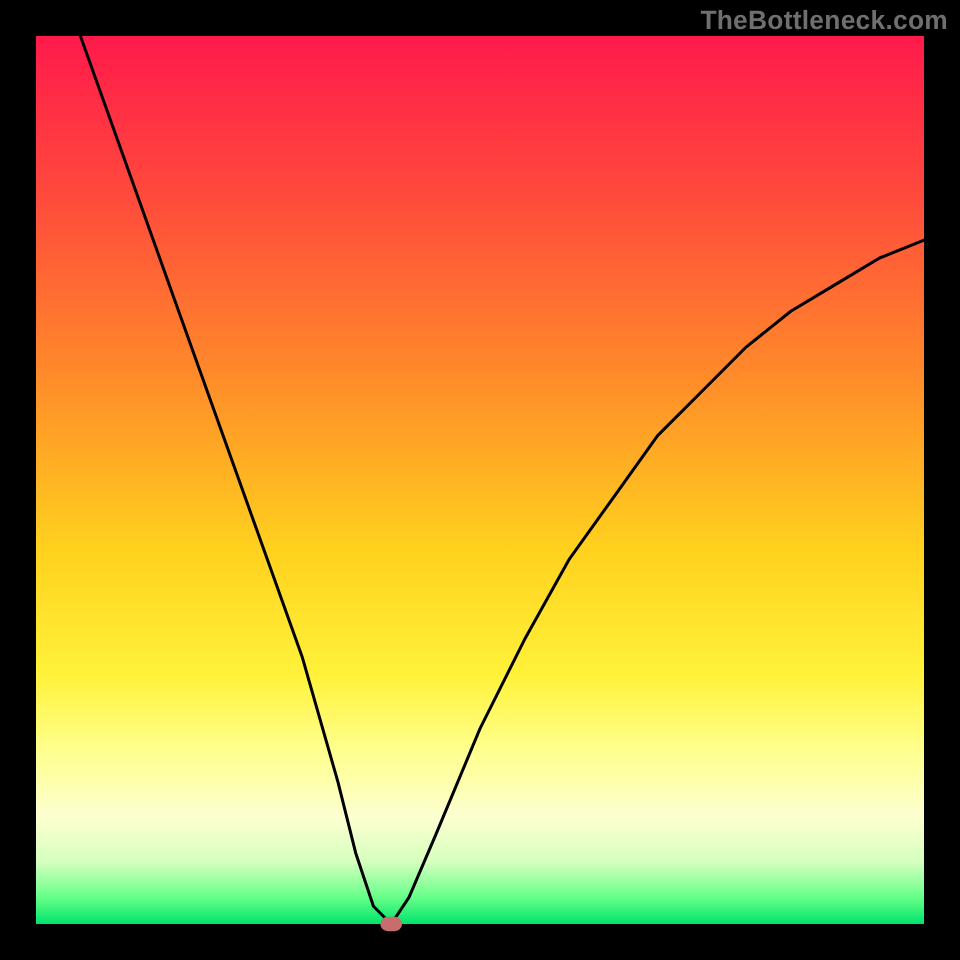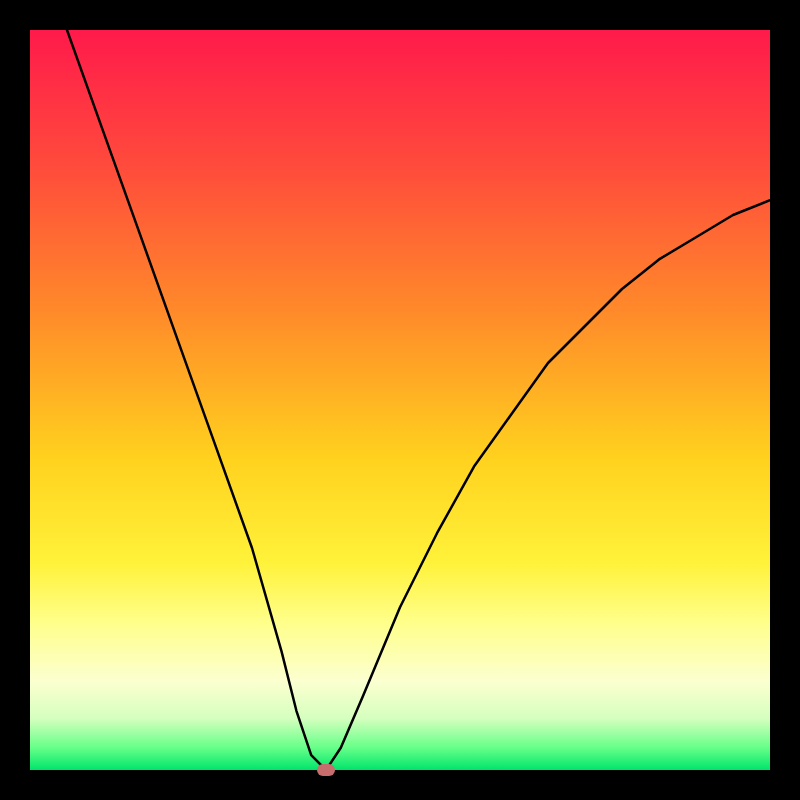--- a/index.html
+++ b/index.html
@@ -58,20 +58,21 @@
     height: 12px;
     border-radius: 6px;
     background: #c86d6d;
     transform: translate(-50%, -50%);
   }
 </style>
 </head>
 <body>
 
 <div class="frame">
+  <div class="watermark">TheBottleneck.com</div>
 
   <div class="plot">
     <svg class="curve" viewBox="0 0 740 740" preserveAspectRatio="none">
       <path id="curve-path" d="M37.0 0.0 L74.0 103.6 L111.0 207.2 L148.0 310.8 L185.0 414.4 L222.0 518.0 L251.6 621.6 L266.4 680.8 L281.2 725.2 L296.0 740.0 L310.8 717.8 L333.0 666.0 L370.0 577.2 L407.0 503.2 L444.0 436.6 L481.0 384.8 L518.0 333.0 L555.0 296.0 L592.0 259.0 L629.0 229.4 L666.0 207.2 L703.0 185.0 L740.0 170.2" fill="none" stroke="#000000" stroke-width="2.5" stroke-linejoin="round" stroke-linecap="round"></path>
     </svg>
     <div id="min-marker" class="min-marker" style="left: 296px; top: 740px; background: rgb(200, 109, 109);"></div>
   </div>
 </div>
 
 </body></html>

